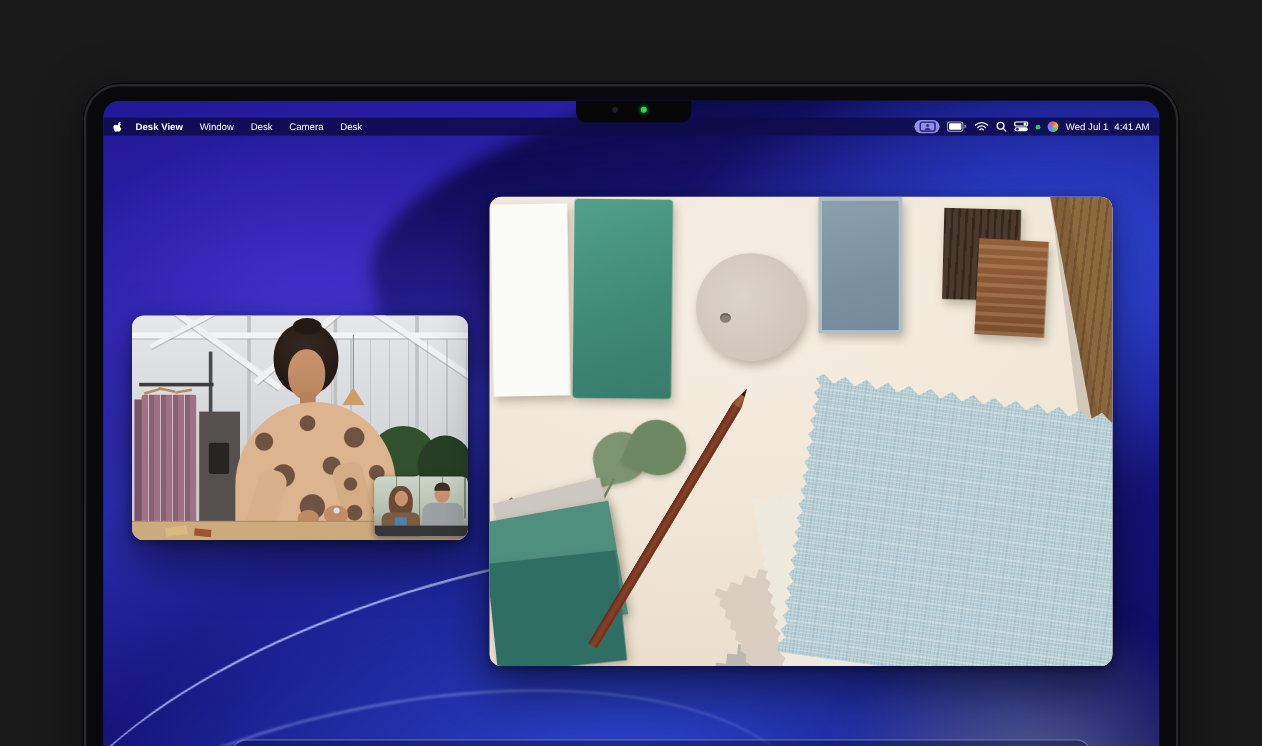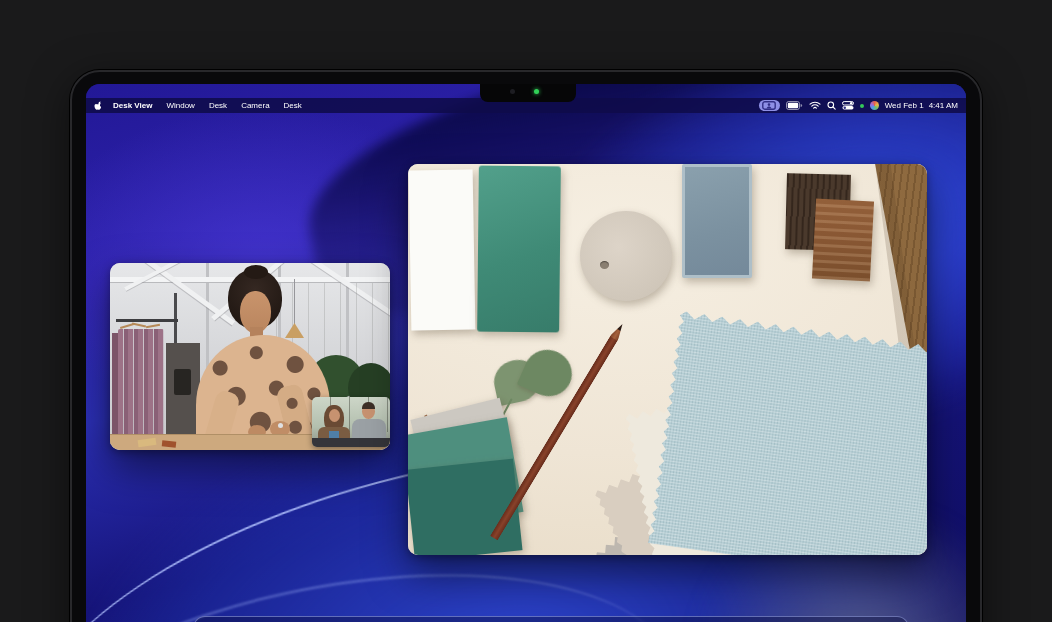--- a/index.html
+++ b/index.html
@@ -275,21 +275,21 @@
             <svg width="12" height="9" viewBox="0 0 12 9">
               <rect x="0.5" y="0.6" width="11" height="3.4" rx="1.7" fill="none" stroke="#ffffff" stroke-width="1"></rect>
               <circle cx="9.2" cy="2.3" r="1.2" fill="#ffffff"></circle>
               <rect x="0.5" y="5" width="11" height="3.4" rx="1.7" fill="#ffffff"></rect>
               <circle cx="2.8" cy="6.7" r="1.2" fill="#312e86"></circle>
             </svg>
           </span>
           <span class="green-dot"></span>
           <span class="avatar-c"></span>
           <span class="clock">
-            <span>Wed Feb 1</span>
+            <span>Wed Jul 1</span>
             <span>4:41 AM</span>
           </span>
         </div>
       </div>
 
       <div class="notch">
         <div class="cam-lens"></div>
         <div class="cam-on"></div>
       </div>
 

